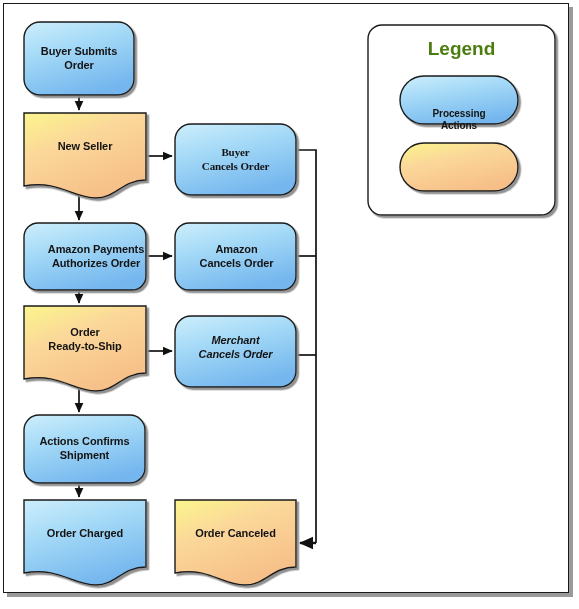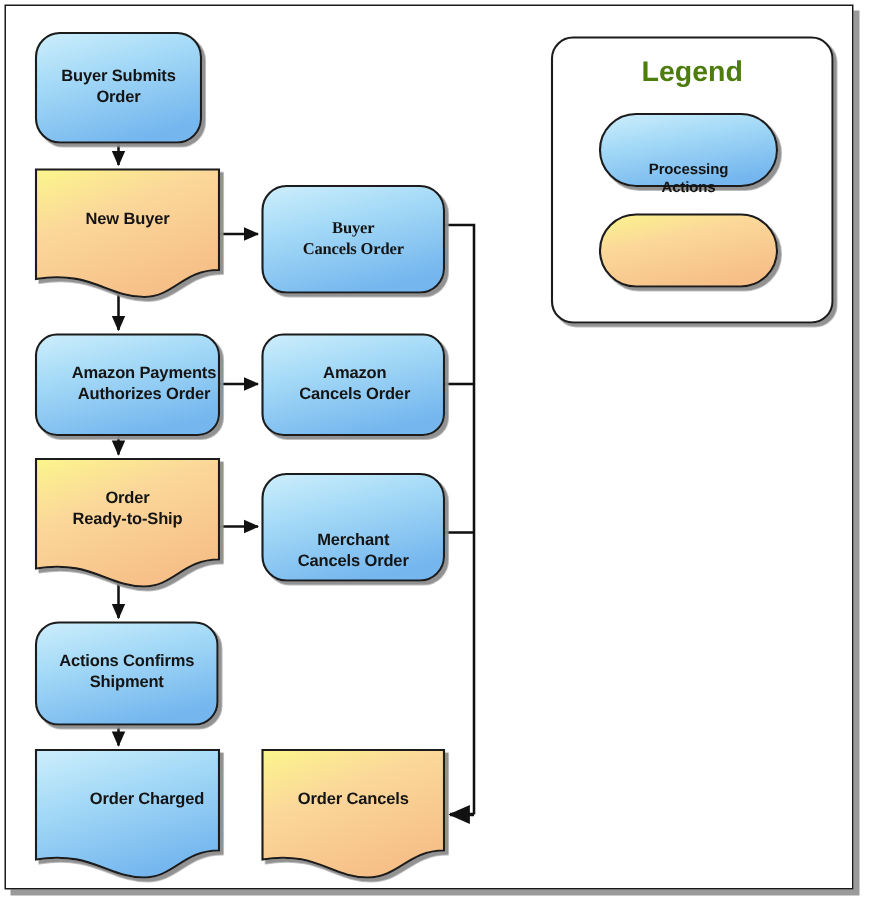--- a/index.html
+++ b/index.html
@@ -143,43 +143,43 @@
     <g id="legend">
       <rect x="368" y="25" width="187" height="190" rx="14" ry="14" fill="#ffffff" stroke="#1a1a1a" stroke-width="1.4" filter="url(#nodeShadow)"></rect>
       <rect x="400" y="76" width="118" height="48" rx="24" ry="24" fill="url(#gradBlue)" stroke="#1a1a1a" stroke-width="1.4" filter="url(#nodeShadow)"></rect>
       <rect x="400" y="143" width="118" height="48" rx="24" ry="24" fill="url(#gradOrange)" stroke="#1a1a1a" stroke-width="1.4" filter="url(#nodeShadow)"></rect>
     </g>
   </svg>
 
   <div class="node-label sz-11" style="left:24px;  top:22px;  width:110px; height:73px;">Buyer Submits
 Order</div>
 
-  <div class="node-label sz-11" style="left:24px;  top:113px; width:122px; height:67px;">New Buyer</div>
+  <div class="node-label sz-11" style="left:24px;  top:113px; width:122px; height:67px;">New Seller</div>
 
   <div class="node-label sz-11" style="left:175px; top:124px; width:121px; height:71px;font-family:Liberation Serif, serif;">Buyer
 Cancels Order</div>
 
   <div class="node-label sz-11" style="left:24px;  top:223px; width:144px; height:67px;">Amazon Payments
 Authorizes Order</div>
 
   <div class="node-label sz-11" style="left:175px; top:223px; width:123px; height:67px;">Amazon
 Cancels Order</div>
 
   <div class="node-label sz-11" style="left:24px;  top:306px; width:122px; height:67px;">Order
 Ready-to-Ship</div>
 
-  <div class="node-label sz-11" style="left:175px; top:332px; width:121px; height:71px;">Merchant
+  <div class="node-label sz-11" style="left:175px; top:312px; width:121px; height:71px;font-style:italic;">Merchant
 Cancels Order</div>
 
   <div class="node-label sz-11" style="left:24px;  top:415px; width:121px; height:68px;">Actions Confirms
 Shipment</div>
 
-  <div class="node-label sz-11" style="left:24px;  top:500px; width:122px; height:67px;padding-left:13px;">Order Charged</div>
+  <div class="node-label sz-11" style="left:24px;  top:500px; width:122px; height:67px;">Order Charged</div>
 
-  <div class="node-label sz-11" style="left:175px; top:500px; width:121px; height:67px;">Order Cancels</div>
+  <div class="node-label sz-11" style="left:175px; top:500px; width:121px; height:67px;">Order Canceled</div>
 
   <div id="legend-title">Legend</div>
 
   <div class="node-label sz-10" style="left:400px; top:76px;  width:118px; height:48px;margin-top:20px;">Processing
 Actions</div>
 
 
 </div>
 
 </body></html>

